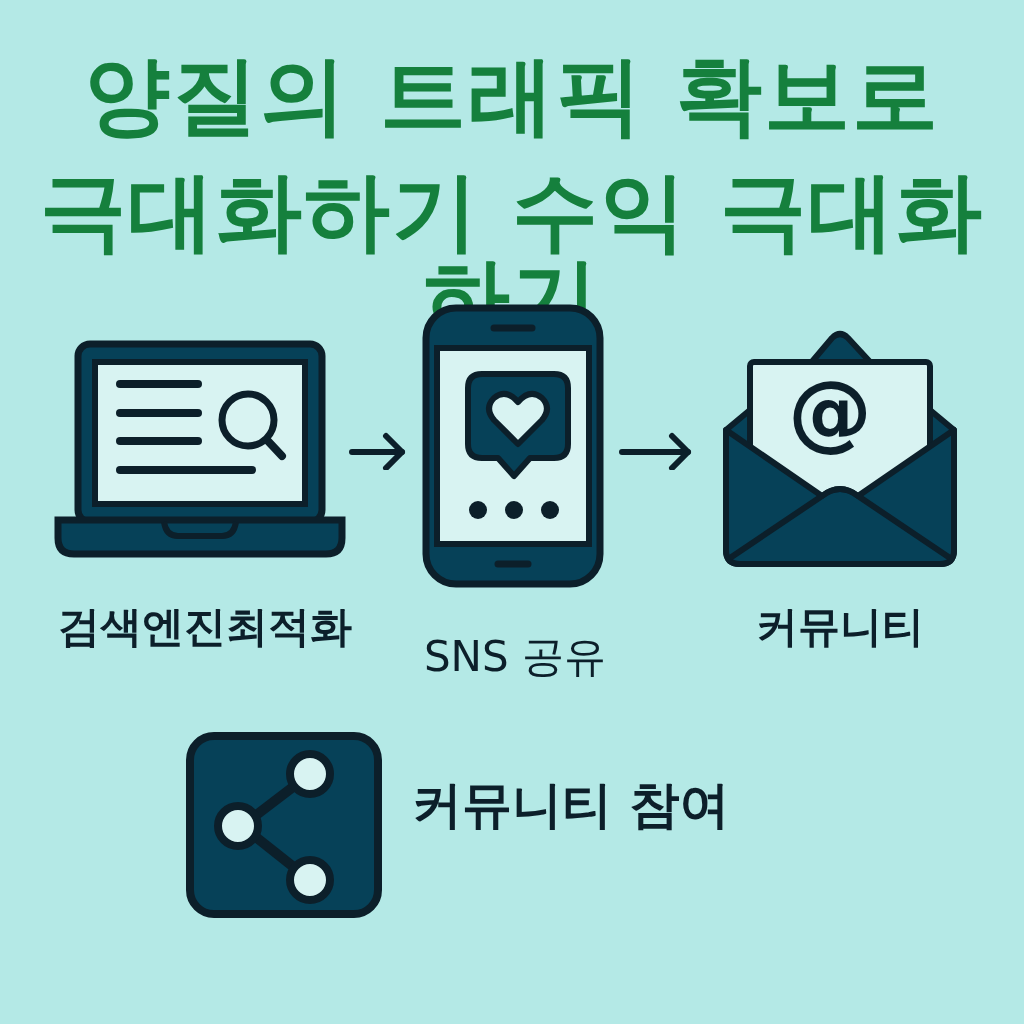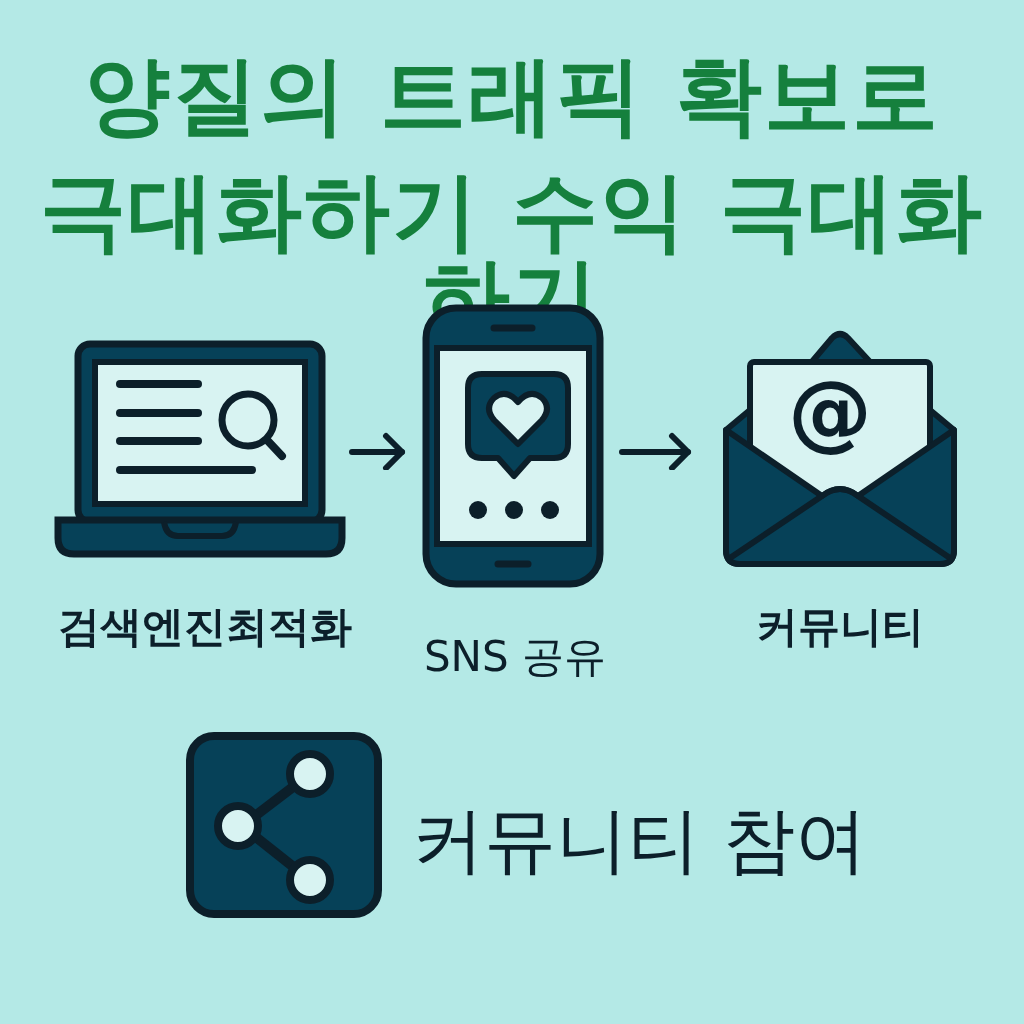--- a/index.html
+++ b/index.html
@@ -19,21 +19,21 @@
   #t2 { top: 168px; }
   .icon { position: absolute; }
   .label {
     position: absolute; font-size: 42px; font-weight: bold; line-height: 1;
     text-align: center; color: #0c1f2a;
   }
   .label.sns { font-weight: normal; }
   .arrow { position: absolute; }
   .community-label {
     position: absolute; left: 412px; top: 780px;
-    font-size: 72px; font-weight: normal; line-height: 1; color: #0c1f2a; margin-top: 24px;
+    font-size: 50px; font-weight: bold; line-height: 1; color: #0c1f2a;
   }
 </style>
 </head>
 <body>
 
 <div class="title" id="t1">양질의 트래픽 확보로</div>
 <div class="title" id="t2">극대화하기 수익 극대화하기</div>
 
 <svg class="icon" style="left:52px;top:340px" width="296" height="220" viewBox="0 0 296 220">
   <rect x="26" y="4" width="244" height="178" rx="12" fill="#064158" stroke="#0c1f2a" stroke-width="7"></rect>

